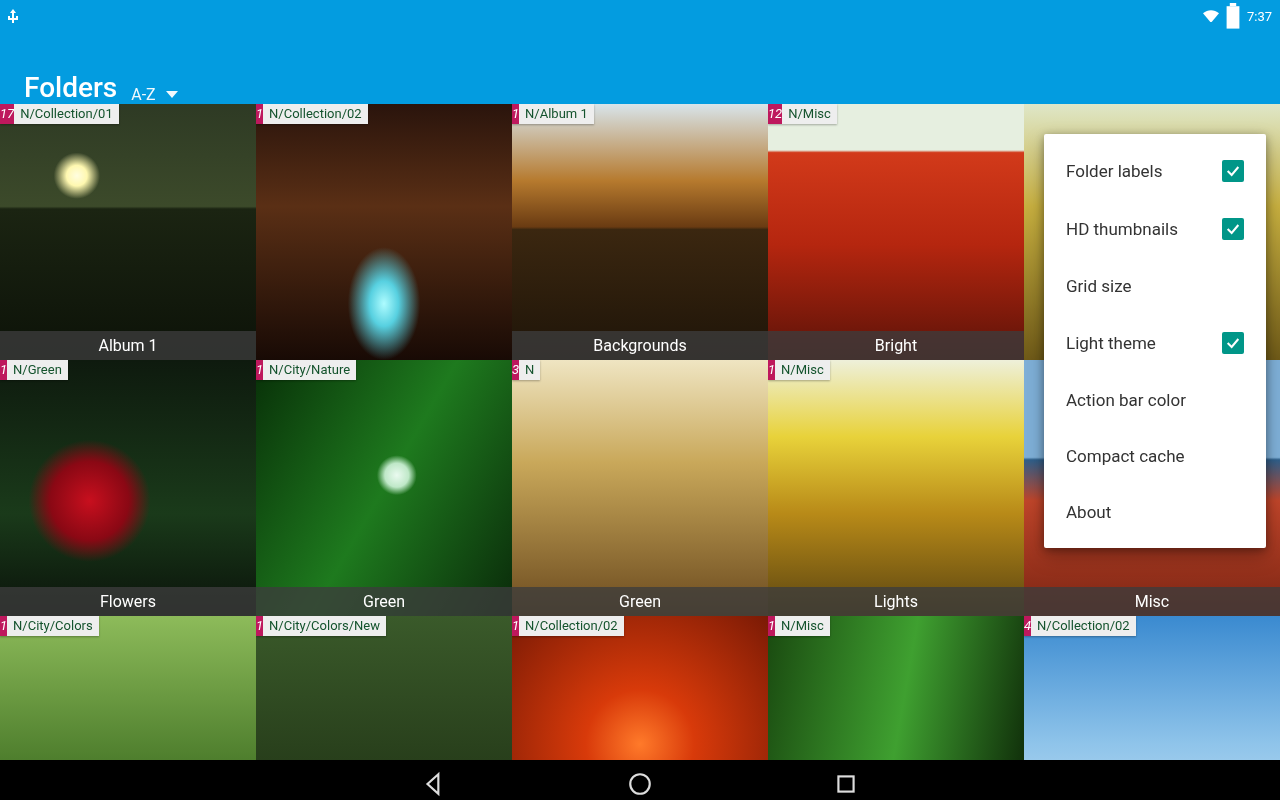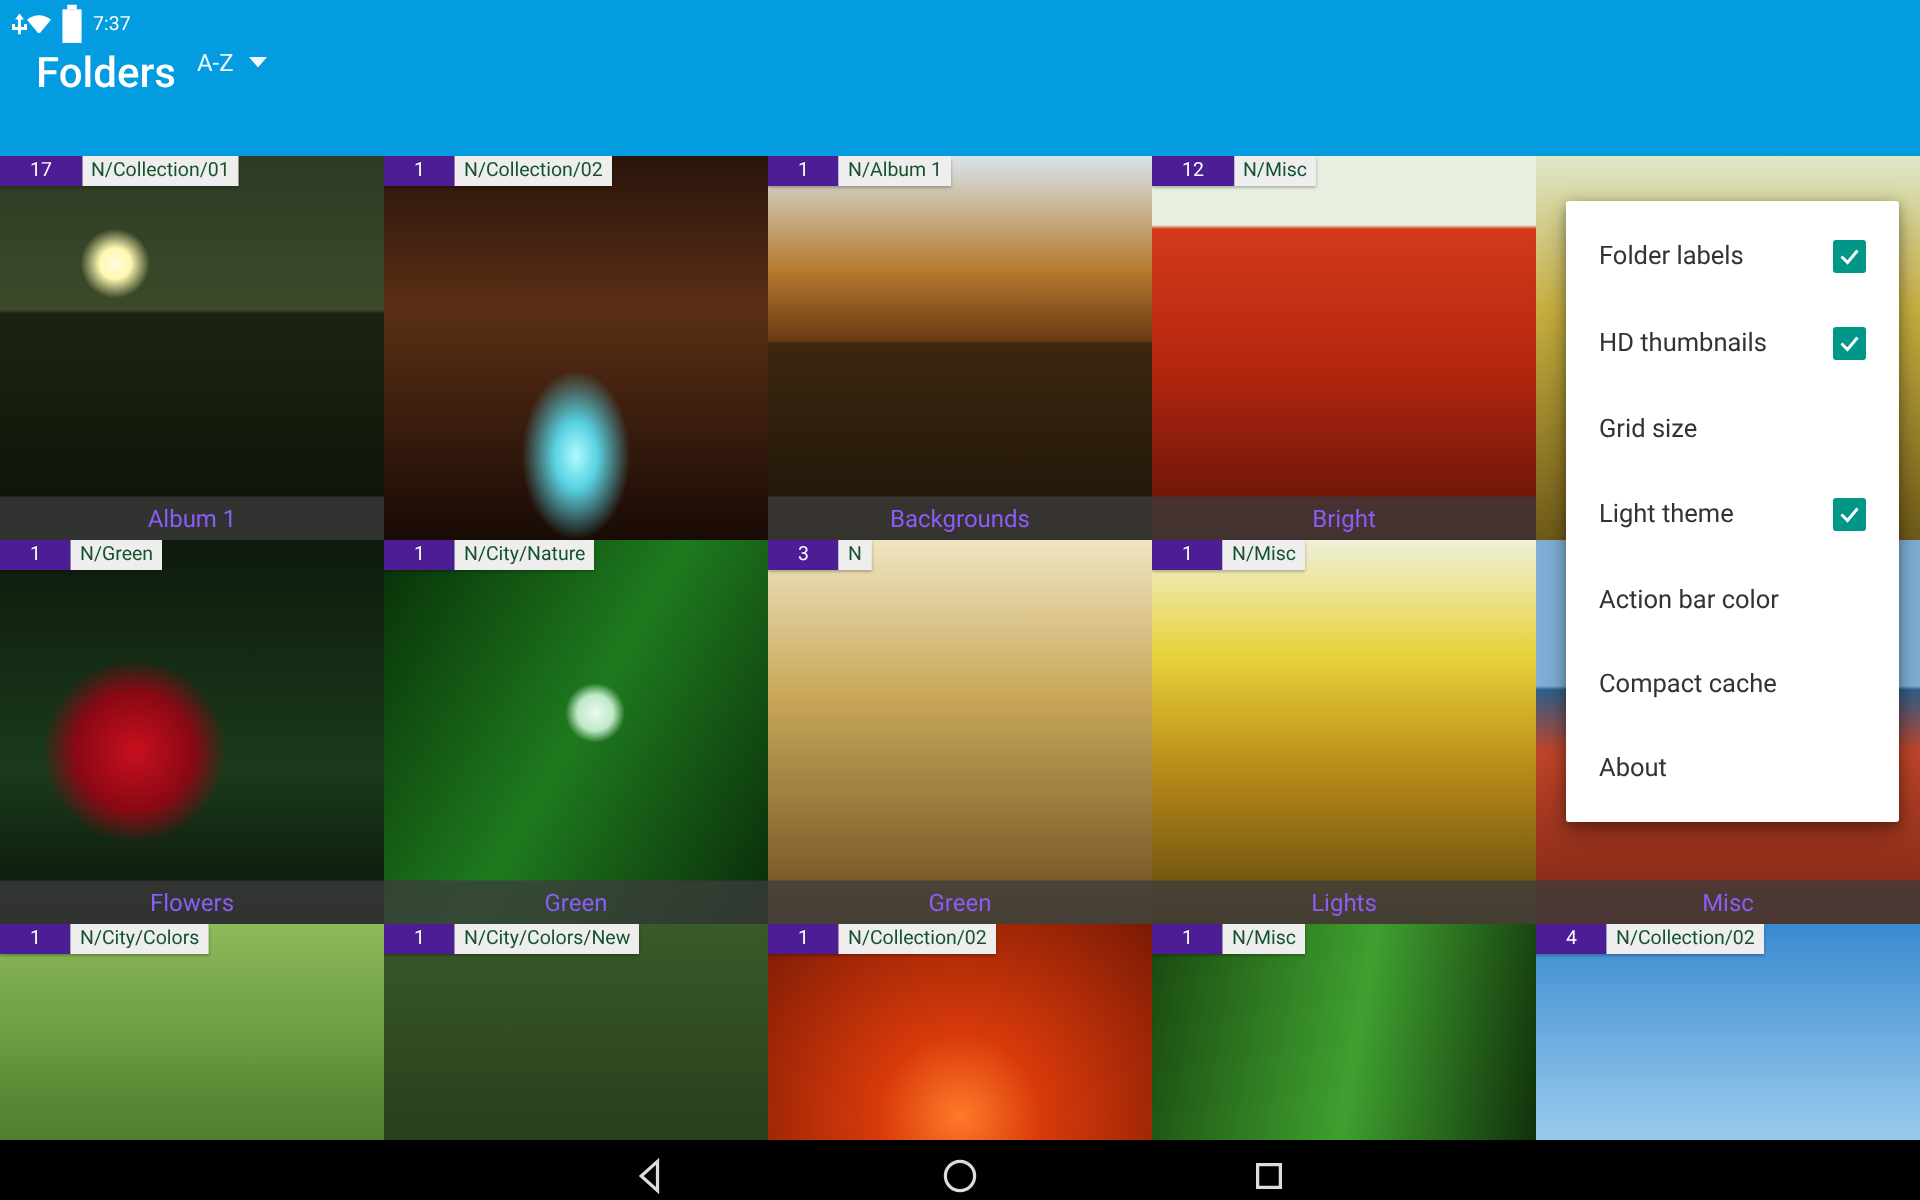--- a/index.html
+++ b/index.html
@@ -4,33 +4,34 @@
 <style>
   * { margin: 0; padding: 0; box-sizing: border-box; font-family: Roboto, "Helvetica Neue", Arial, sans-serif; }
   html, body { width: 1280px; height: 800px; overflow: hidden; background: #000; }
 
   .status-bar {
     height: 24px;
     background: #039ce0;
     color: #fff;
     display: flex;
     align-items: center;
+    justify-content: space-between;
     padding: 16px 8px;
     font-size: 13px;
   }
   .status-left, .status-right { display: flex; align-items: center; gap: 6px; }
   .usb-icon { width: 10px; height: 14px; }
   .wifi-icon, .batt-icon { width: 16px; height: 14px; display: inline-flex; align-items: center; justify-content: center; }
 
   .app-bar {
     height: 72px;
     background: #039ce0;
     color: #fff;
     display: flex;
-    align-items: flex-start;
+    align-items: flex-end;
     padding: 0 24px;
     gap: 14px;
   }
   .app-title { font-size: 28px; font-weight: 500; }
   .sort-chip {
     display: flex; align-items: center; gap: 10px;
     font-size: 16px; opacity: 0.95; cursor: pointer;
   }
   .sort-chip .chev { width: 0; height: 0; border-left: 6px solid transparent; border-right: 6px solid transparent; border-top: 7px solid #fff; }
 
@@ -53,29 +54,29 @@
     overflow: hidden;
     cursor: pointer;
   }
   .tile .thumb { position: absolute; inset: 0; }
   .tile .badge {
     position: absolute; top: 0; left: 0;
     display: flex; font-size: 13px; line-height: 18px;
     box-shadow: 0 1px 2px rgba(0,0,0,0.3);
   }
   .tile .badge .count {
-    background: #4c1d95; color: #fff; padding: 1px 20px;
+    background: #be185d; color: #fff; padding: 1px 0; font-style: italic;
   }
   .tile .badge .path {
     background: #eee; color: #14532d; padding: 1px 6px;
   }
   .tile .label {
     position: absolute; left: 0; right: 0; bottom: 0;
     background: rgba(60,60,60,0.78);
-    color: #8b5cf6; text-align: center;
+    color: #ffffff; text-align: center;
     padding: 5px 4px; font-size: 16px;
     white-space: nowrap; overflow: hidden; text-overflow: ellipsis;
   }
   
 
   .nav-bar {
     height: 48px;
     background: #000;
     display: flex;
     align-items: center;

